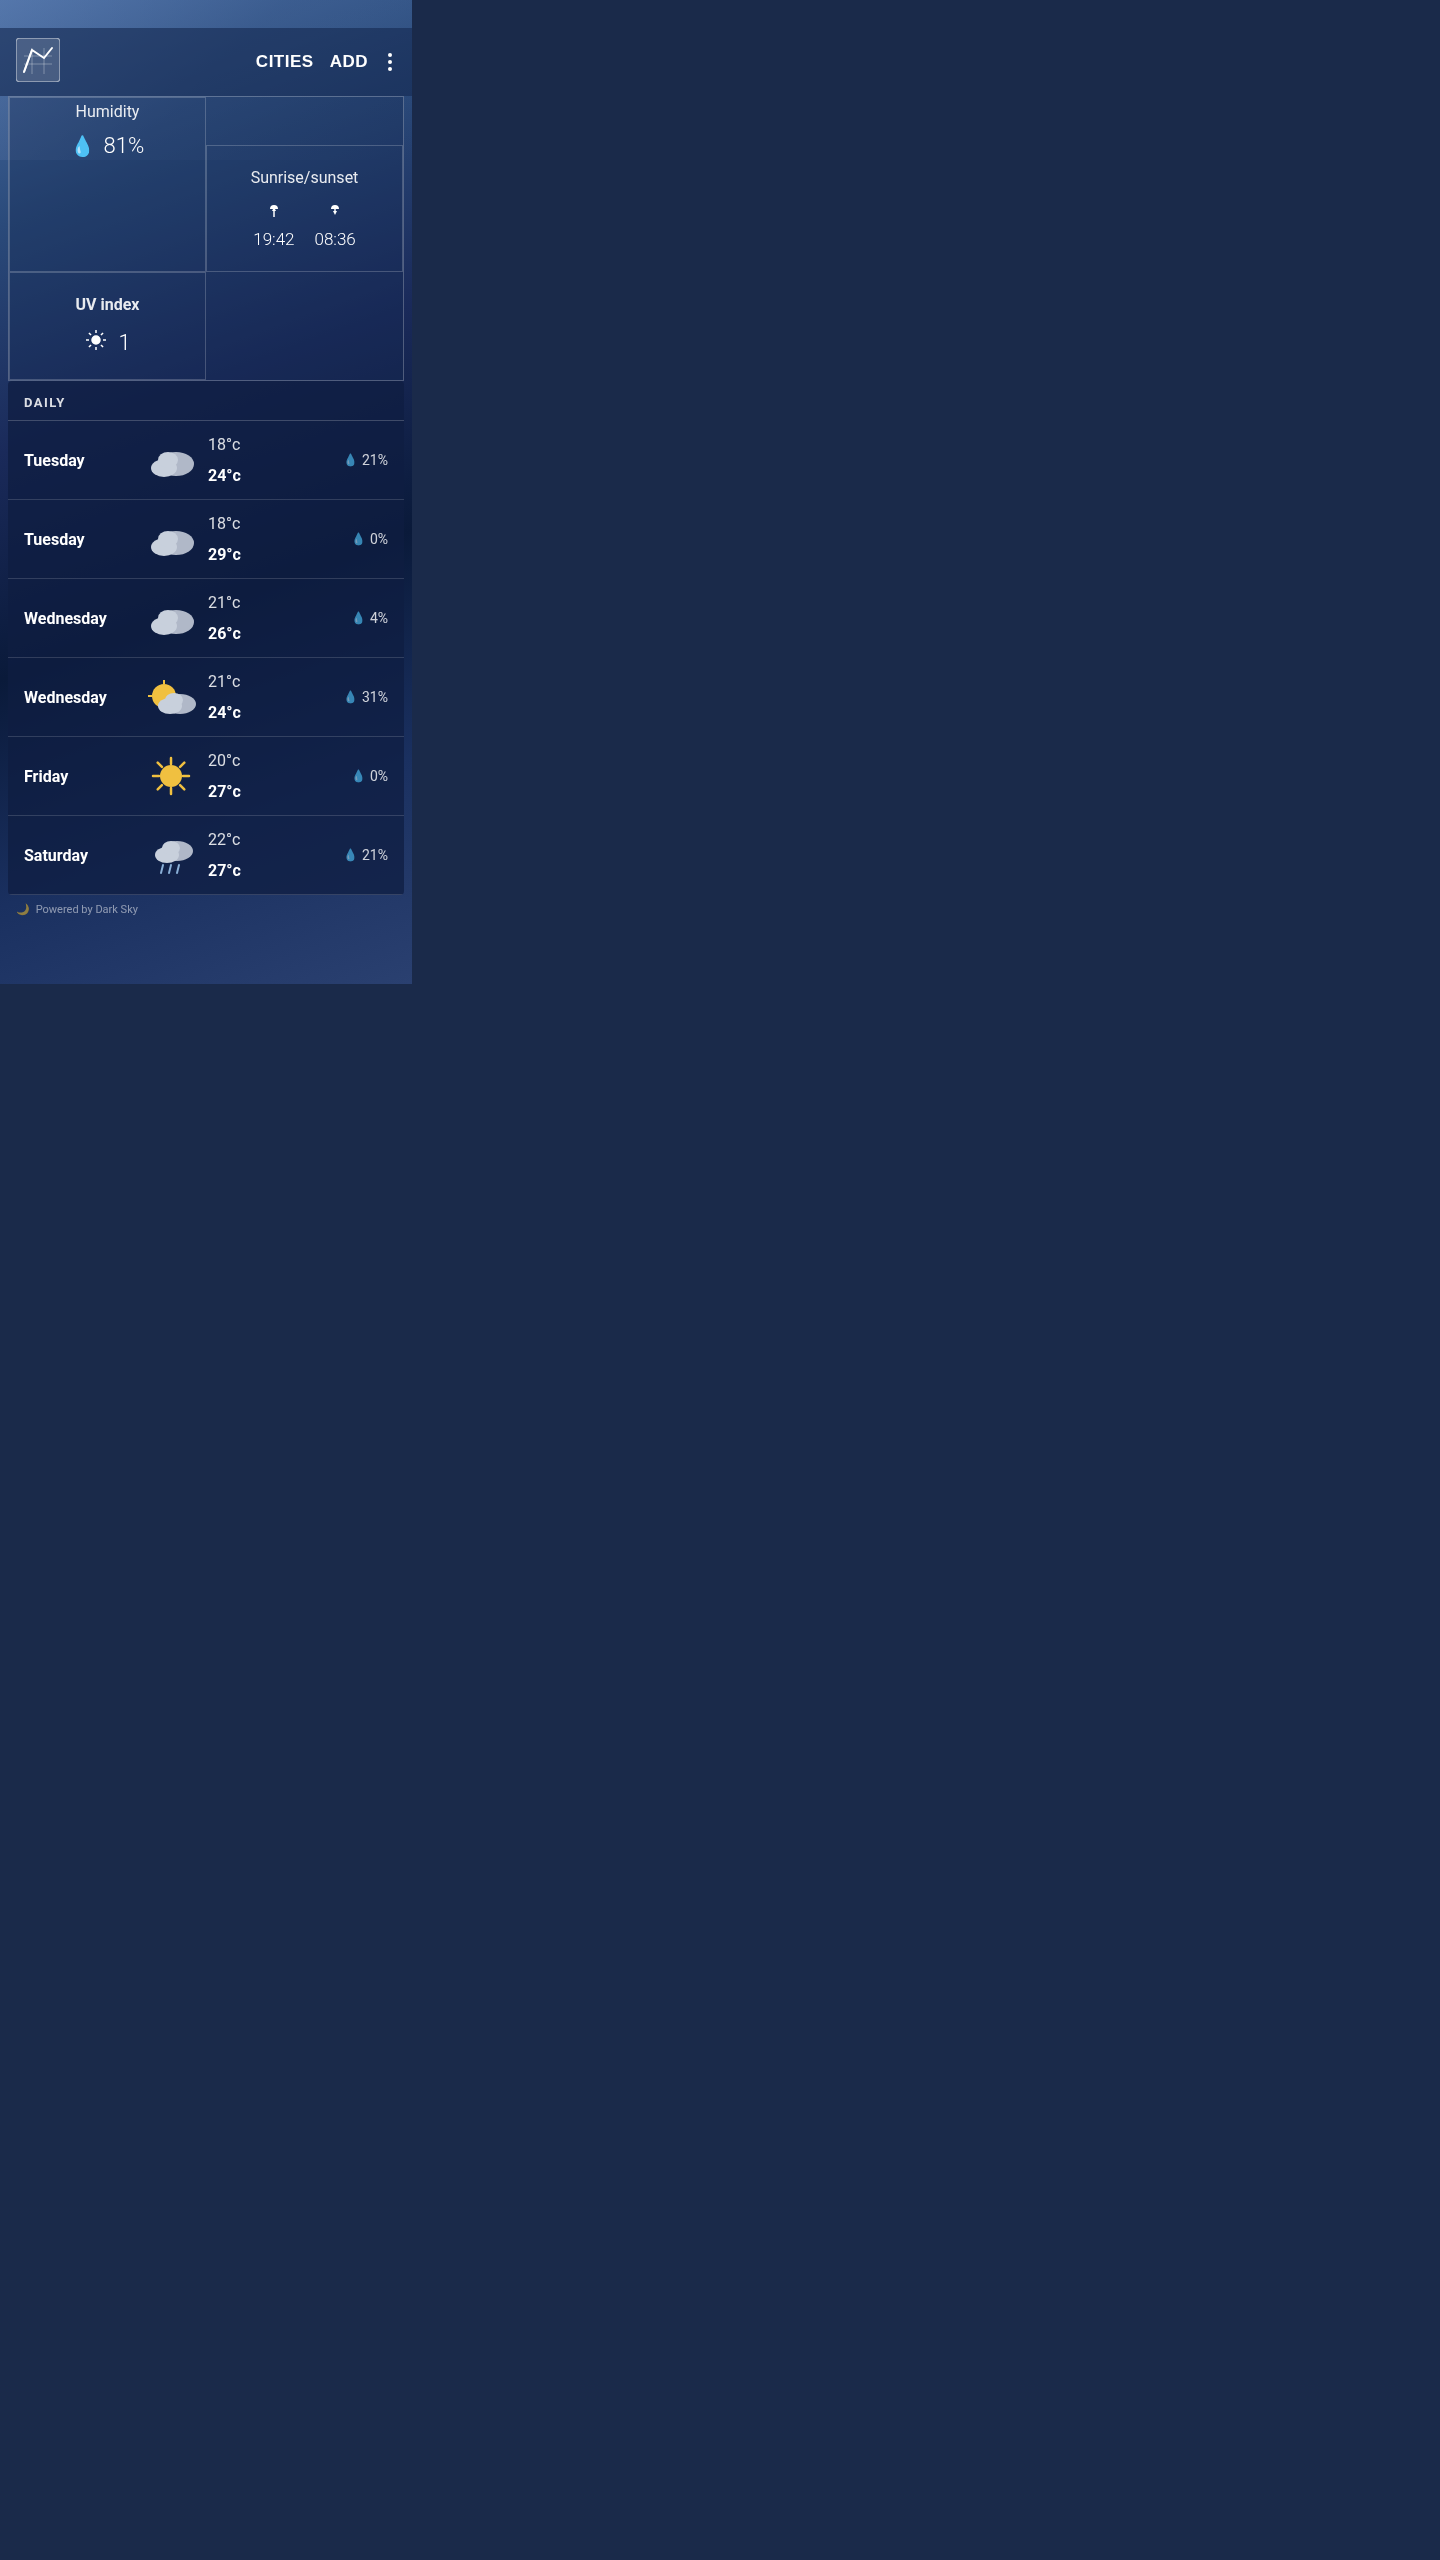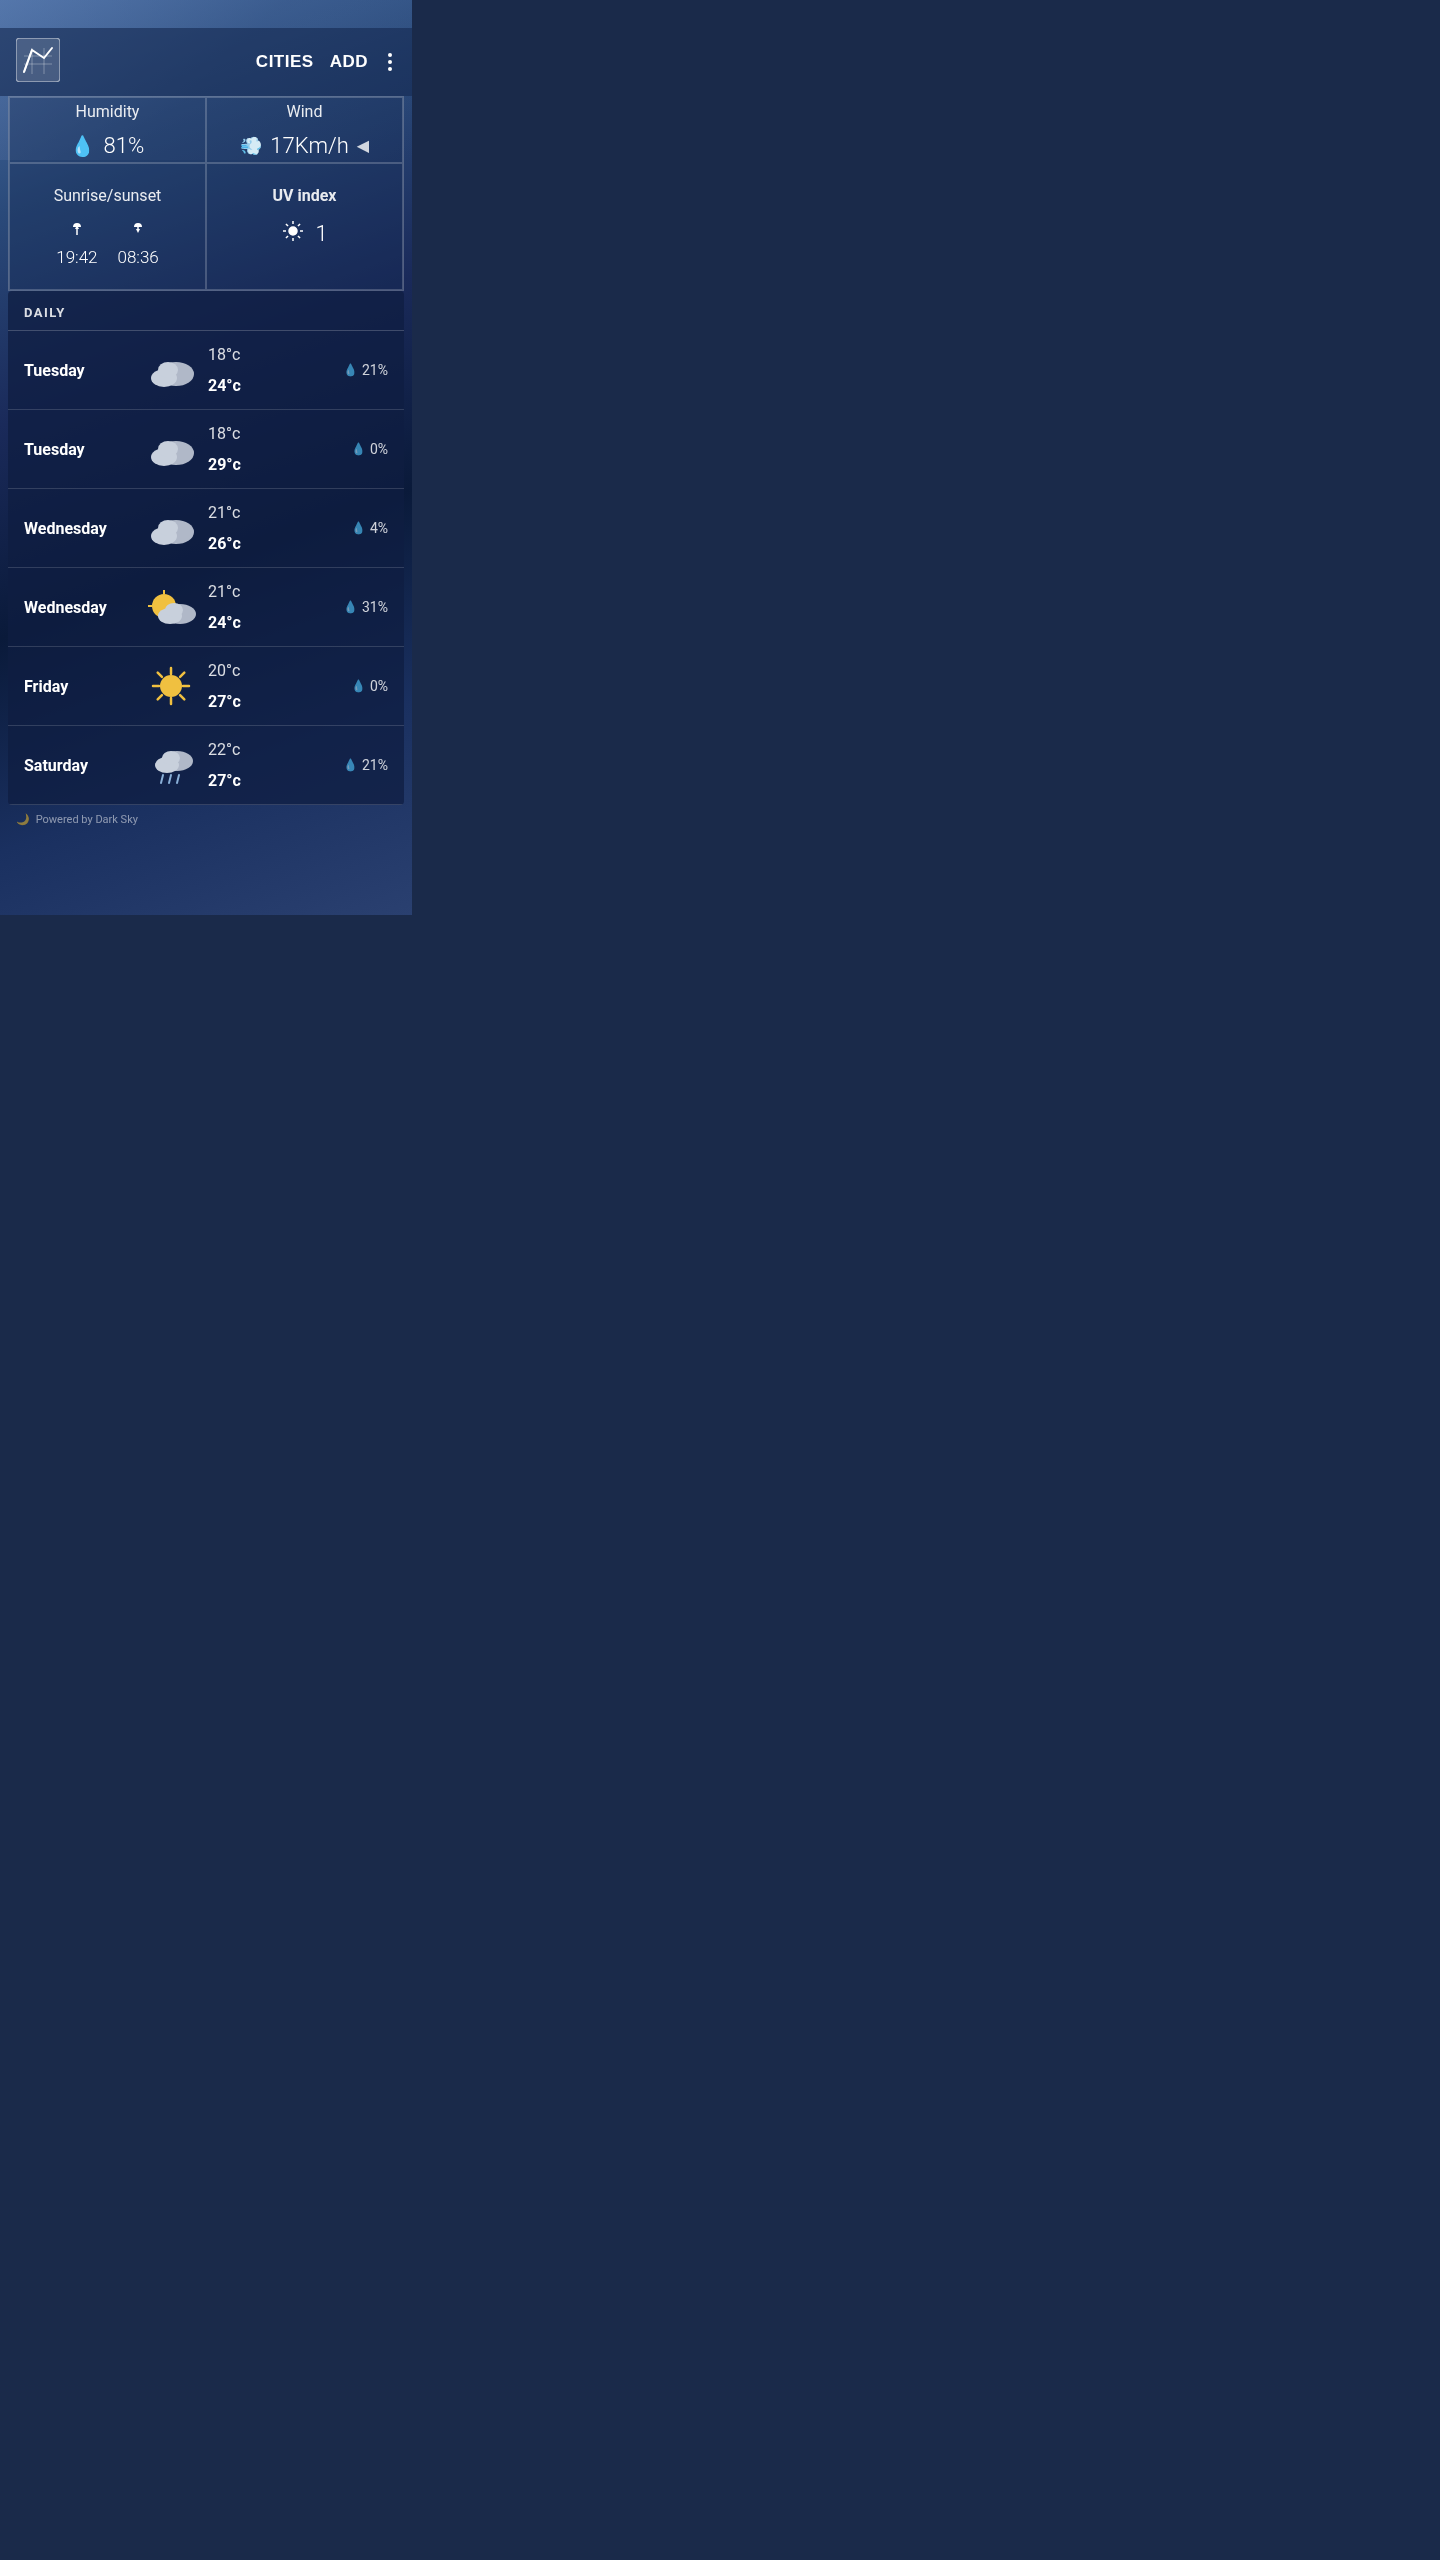--- a/index.html
+++ b/index.html
@@ -150,20 +150,21 @@
     .wind-dir {
       font-size: 16px;
       color: rgba(255,255,255,0.8);
     }
 
     
     .sunrise-cell {
       padding: 22px 16px;
       text-align: center;
       border: 0.5px solid rgba(255,255,255,0.2);
+      margin-top: 48px;
     }
     .sunrise-label {
       font-size: 16px;
       color: rgba(255,255,255,0.9);
       margin-bottom: 10px;
     }
     .sunrise-times {
       display: flex;
       align-items: center;
       justify-content: center;
@@ -346,28 +347,20 @@
 <div class="weather-info-grid">
 
   <div class="info-cell">
     <div class="info-label">Humidity</div>
     <div class="info-value">
       <span style="font-size:20px;">💧</span>
       <span>81%</span>
     </div>
   </div>
 
-  <div class="info-cell">
-    <div class="info-label">Wind</div>
-    <div class="info-value">
-      <span style="font-size:18px;">💨</span>
-      <span>17Km/h</span>
-      <span class="wind-dir">◀</span>
-    </div>
-  </div>
 
   <div class="sunrise-cell">
     <div class="sunrise-label">Sunrise/sunset</div>
     <div class="sunrise-times">
       <div class="sun-time">
         <span>
           <svg width="24" height="24" viewBox="0 0 24 24" fill="white">
             <path d="M12 4v2M4.93 7.93l1.41 1.41M3 15h2M19 15h2M18.07 7.93l-1.41 1.41M12 8a4 4 0 0 1 4 4h-8a4 4 0 0 1 4-4z"></path>
             <line x1="12" y1="14" x2="12" y2="20" stroke="white" stroke-width="1.5"></line>
             <polygon points="12,10 14,14 10,14" fill="white"></polygon>

